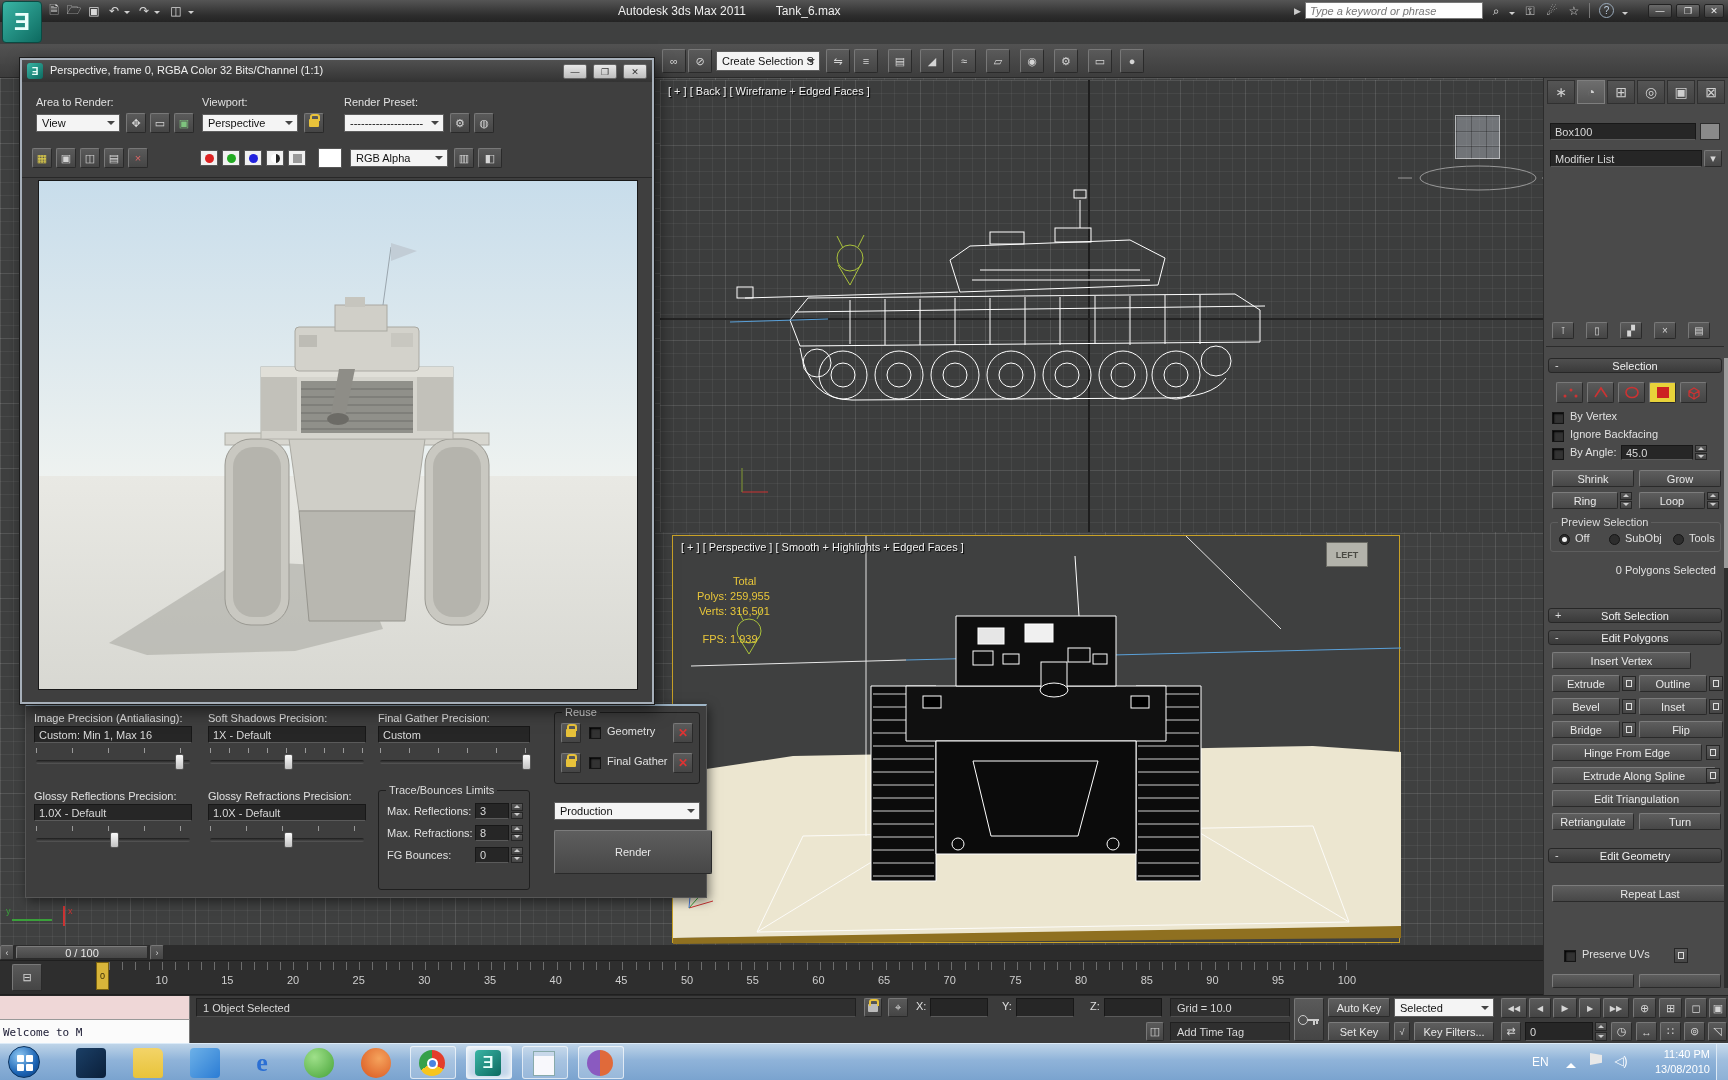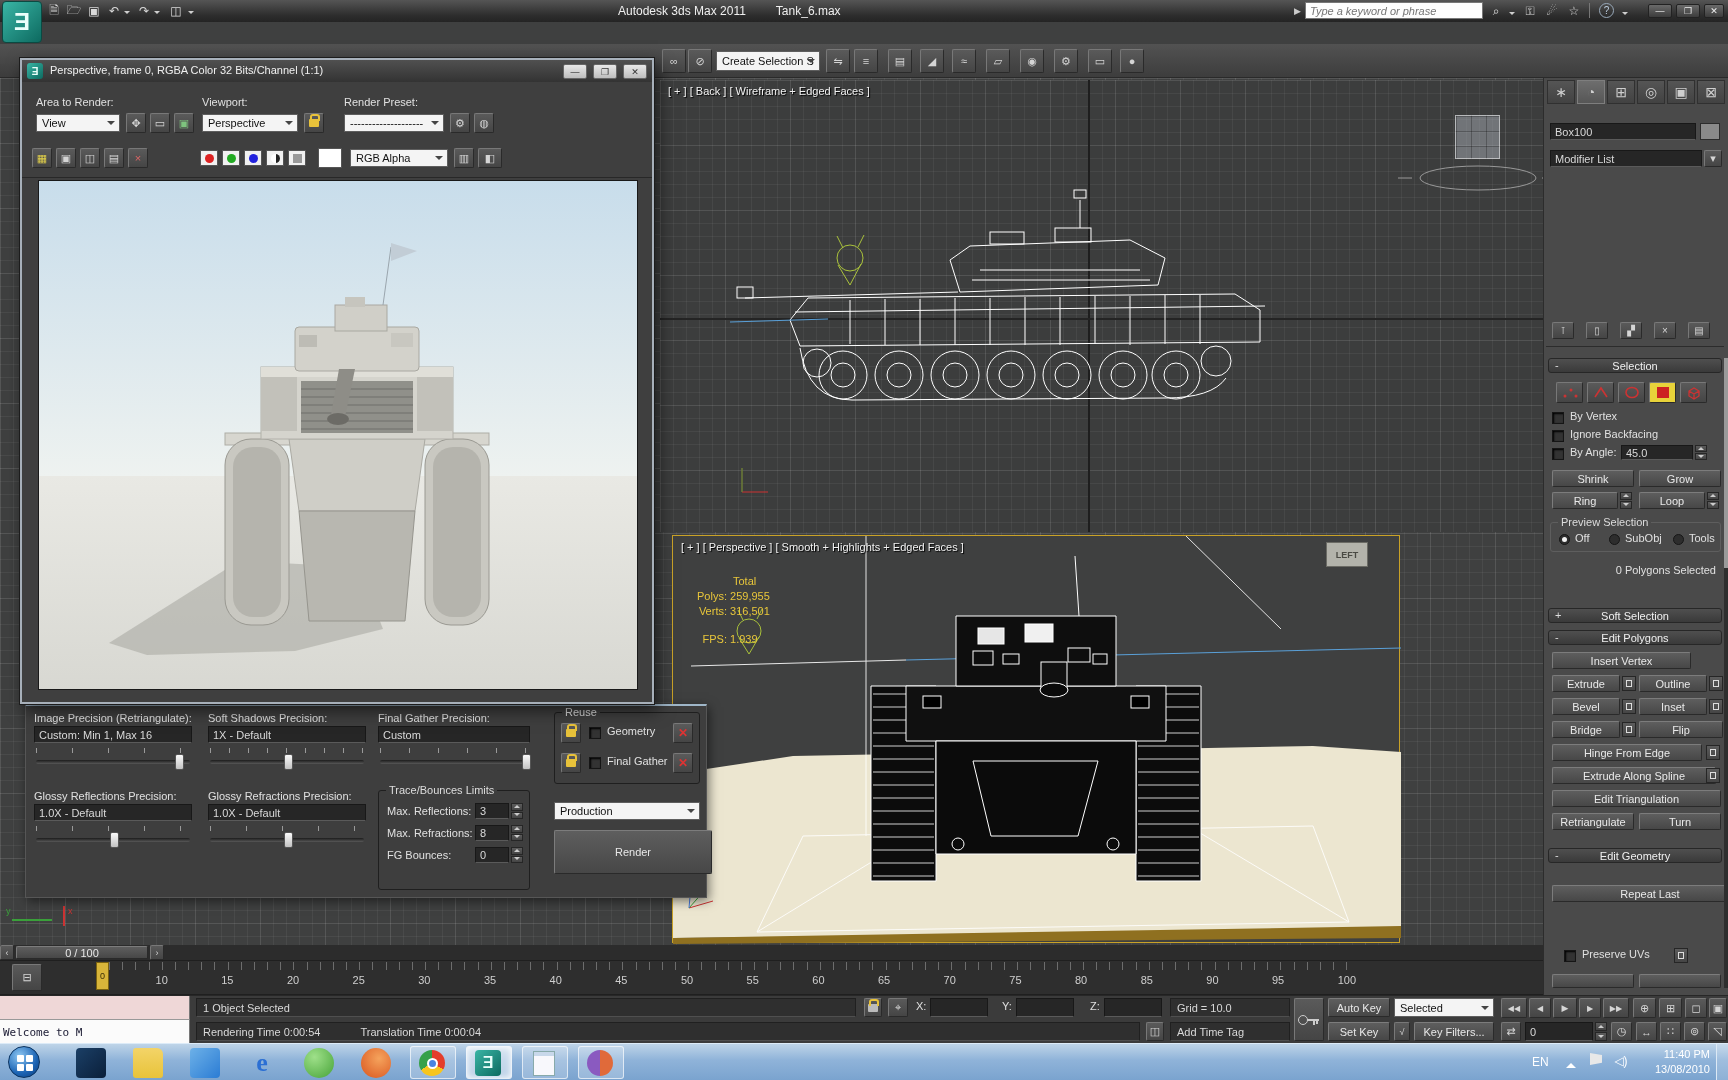--- a/index.html
+++ b/index.html
@@ -519,21 +519,21 @@
       <rect x="352" y="152" width="22" height="14" fill="#c8c7c0"></rect>
       <polygon points="300,188 316,188 306,236 292,234" fill="#8e8d87"></polygon>
       <ellipse cx="299" cy="238" rx="11" ry="6" fill="#6c6b66"></ellipse>
       <path d="M344,124 L352,66" stroke="#9aa5ad"></path>
       <polygon points="352,62 378,70 352,80" fill="#c2cdd6"></polygon>
     </svg>
   </div>
 </div>
 
 <div id="rpanel" class="abs">
-  <span class="abs lbl" style="left:8px;top:6px">Image Precision (Retriangulate):</span>
+  <span class="abs lbl" style="left:8px;top:6px">Image Precision (Antialiasing):</span>
   <div class="abs fld" style="left:8px;top:20px;width:158px;height:17px">
       <span>Custom: Min 1, Max 16</span>
     </div>
   <div class="abs tik" style="left:10px;top:42px;width:154px"></div>
   <div class="abs sld" style="left:10px;top:54px;width:154px">
       <span class="h" style="left:90%"></span>
     </div>
   <span class="abs lbl" style="left:8px;top:84px">Glossy Reflections Precision:</span>
   <div class="abs fld" style="left:8px;top:98px;width:158px;height:17px">
       <span>1.0X - Default</span>
@@ -671,24 +671,20 @@
   <span class="abs ibtn" style="left:888px;top:2px;width:20px;height:19px">⌖</span>
   <span class="abs lbl" style="left:916px;top:4px">X:</span>
   <div class="abs fld" style="left:930px;top:2px;width:58px;height:19px"></div>
   <span class="abs lbl" style="left:1002px;top:4px">Y:</span>
   <div class="abs fld" style="left:1016px;top:2px;width:58px;height:19px"></div>
   <span class="abs lbl" style="left:1090px;top:4px">Z:</span>
   <div class="abs fld" style="left:1104px;top:2px;width:58px;height:19px"></div>
   <div class="abs sunken" style="left:1170px;top:2px;width:120px;height:19px">
       <span>Grid = 10.0</span>
     </div>
-  <div class="abs sunken" style="left:196px;top:26px;width:944px;height:19px;gap:40px">
-    <span>Rendering Time  0:00:54</span>
-    <span>Translation Time  0:00:04</span>
-  </div>
   <span class="abs ibtn" style="left:1146px;top:26px;width:18px;height:19px">◫</span>
   <div class="abs sunken" style="left:1170px;top:26px;width:120px;height:19px">
       <span>Add Time Tag</span>
     </div>
   <span class="abs ibtn" style="left:1294px;top:2px;width:30px;height:43px">
       <svg width="24" height="14">
         <circle cx="6" cy="7" r="4.5" stroke="#ccc" fill="none"></circle>
         <path d="M10 7 H22 M17 7 v5 M20 7 v4" stroke="#ccc" fill="none" stroke-width="2"></path>
       </svg>
     </span>

